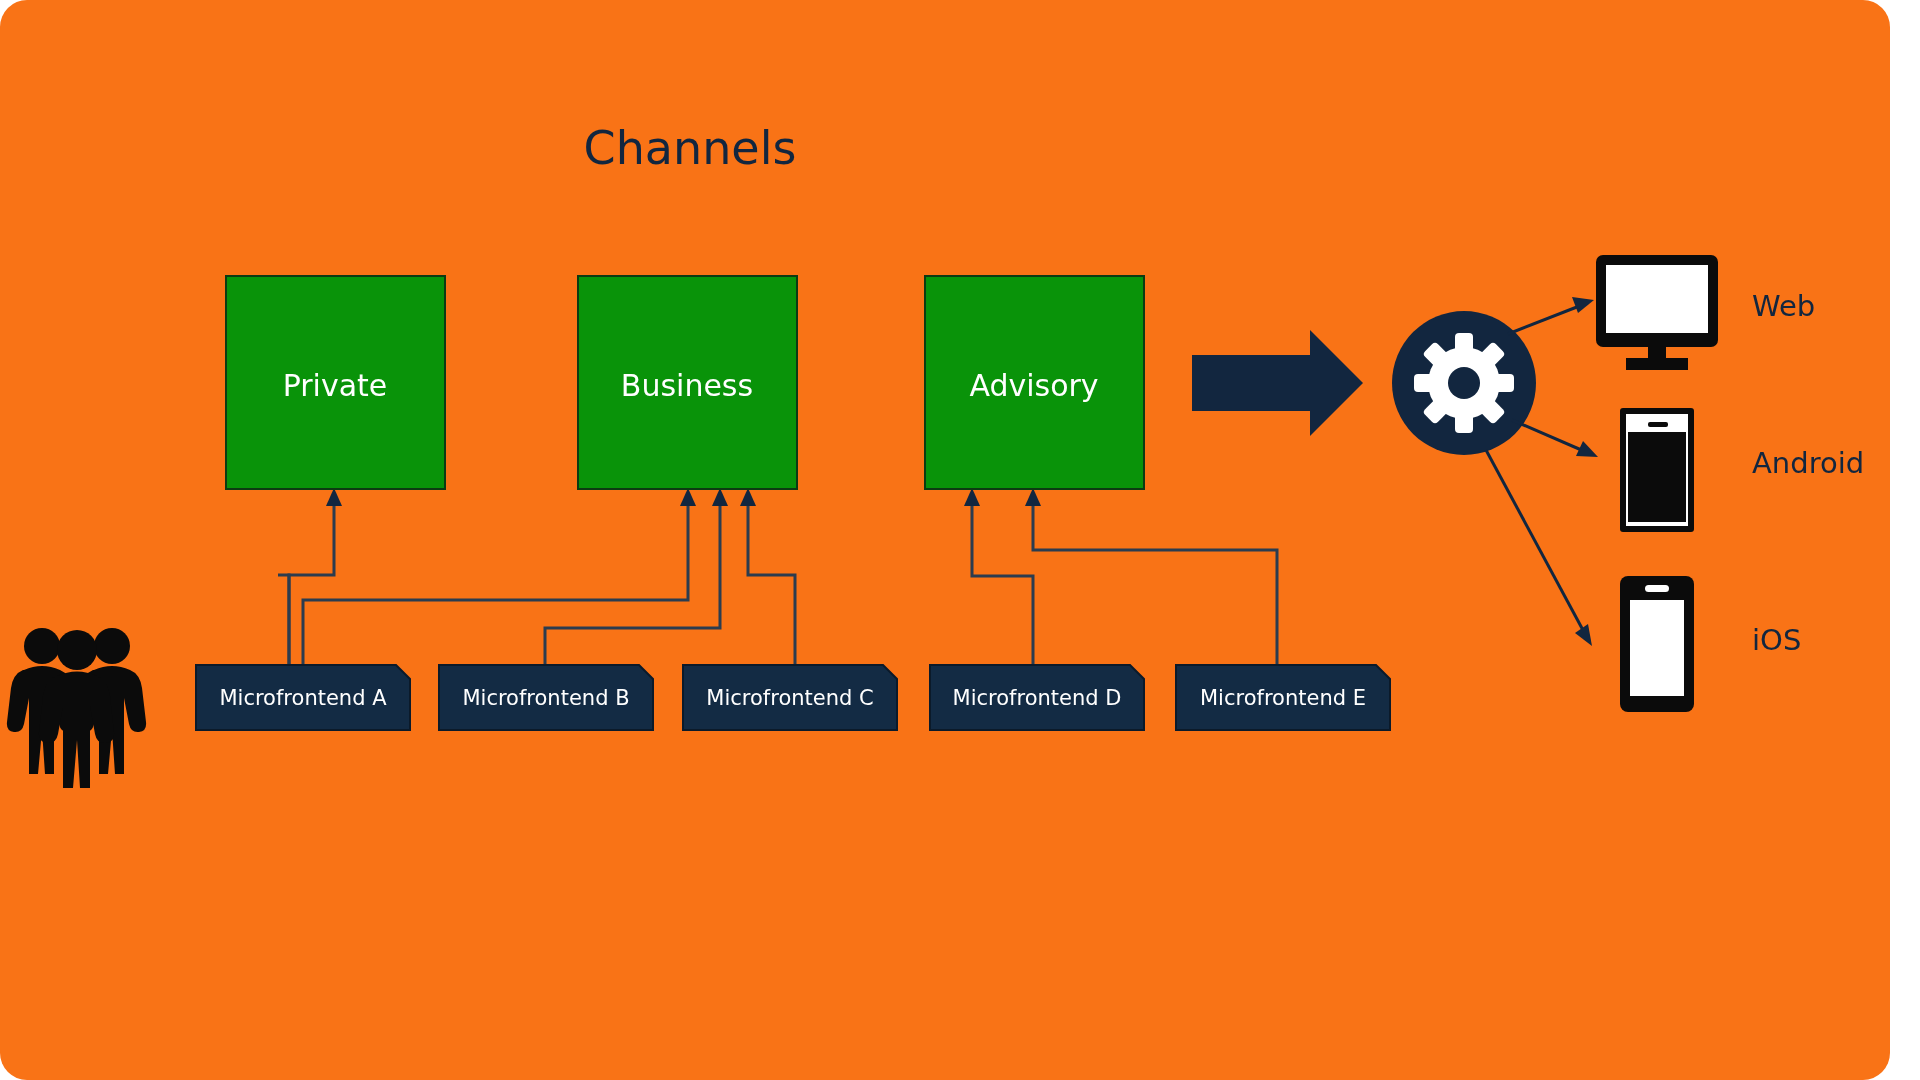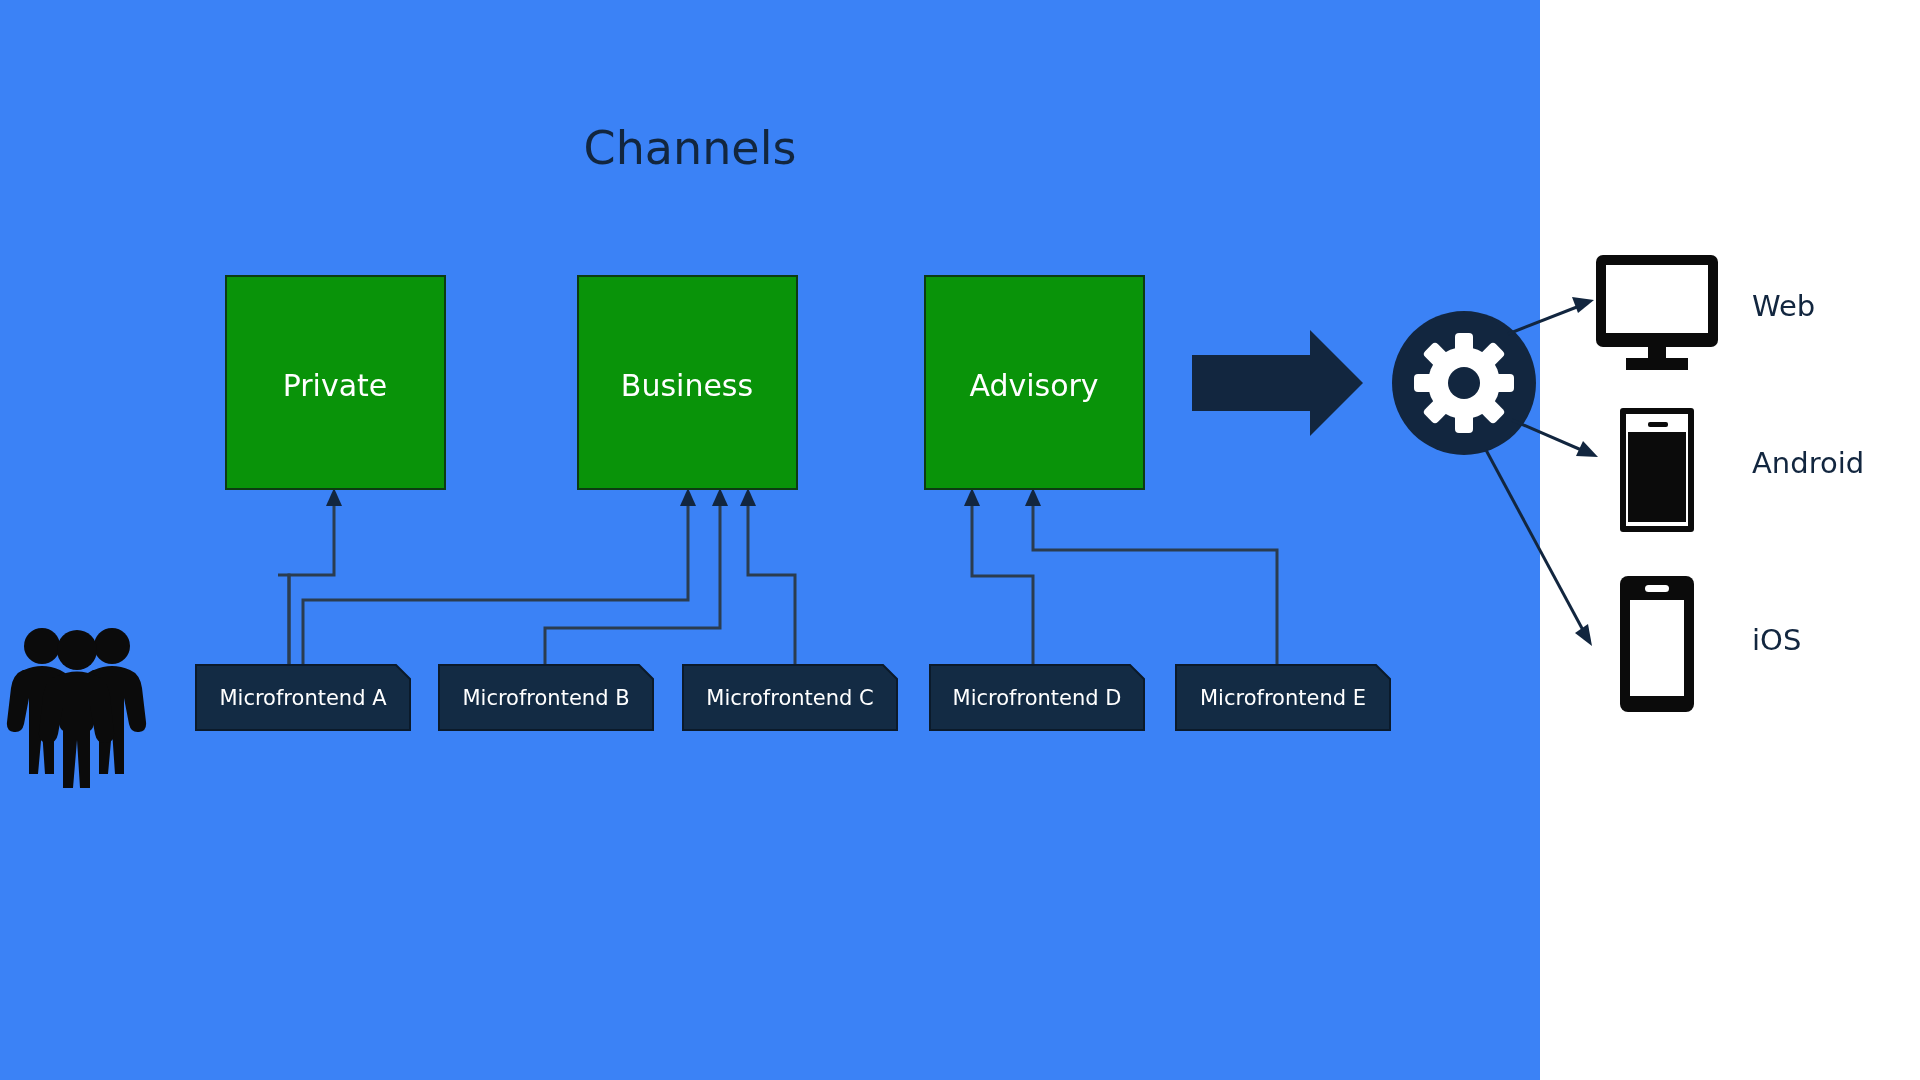--- a/index.html
+++ b/index.html
@@ -9,23 +9,24 @@
     background: #ffffff;
   }
   body {
     width: 1920px;
     height: 1080px;
     overflow: hidden;
     font-family: "DejaVu Sans", "Liberation Sans", sans-serif;
   }
   #stage {
     position: relative;
-    width: 1540px;
+    width: 1890px;
     height: 1080px;
-    background: #3b82f6;
+    background: #f97316;
+    border-radius: 27px;
   }
   svg.diagram {
     position: absolute;
     left: 0;
     top: 0;
     width: 1920px;
     height: 1080px;
     display: block;
   }
   text { font-family: "DejaVu Sans", "Liberation Sans", sans-serif; }

